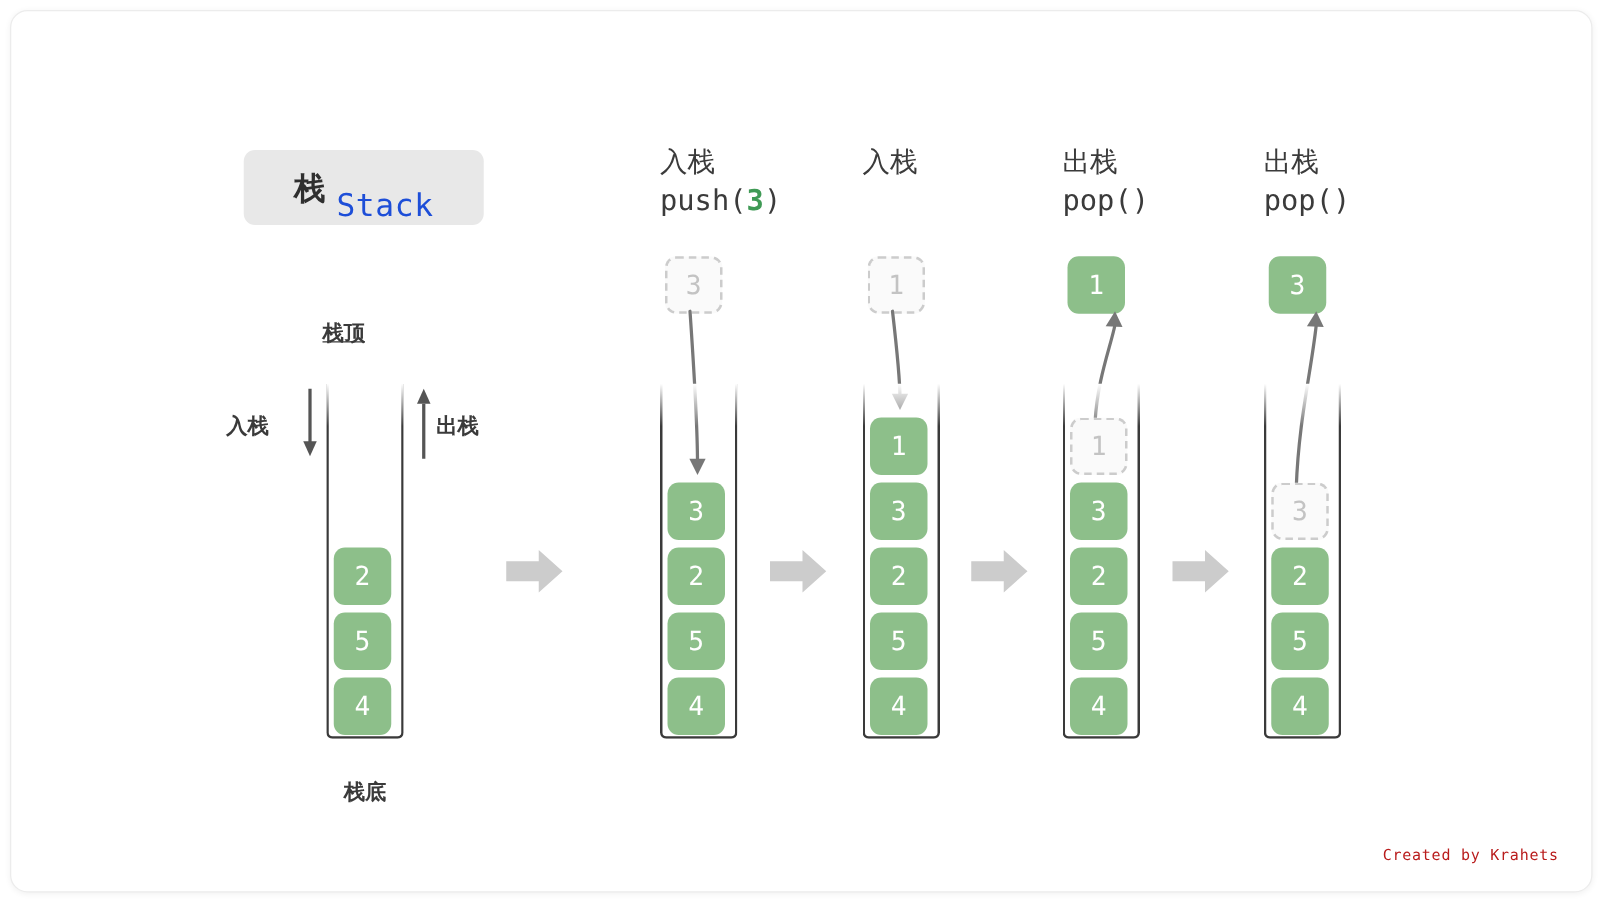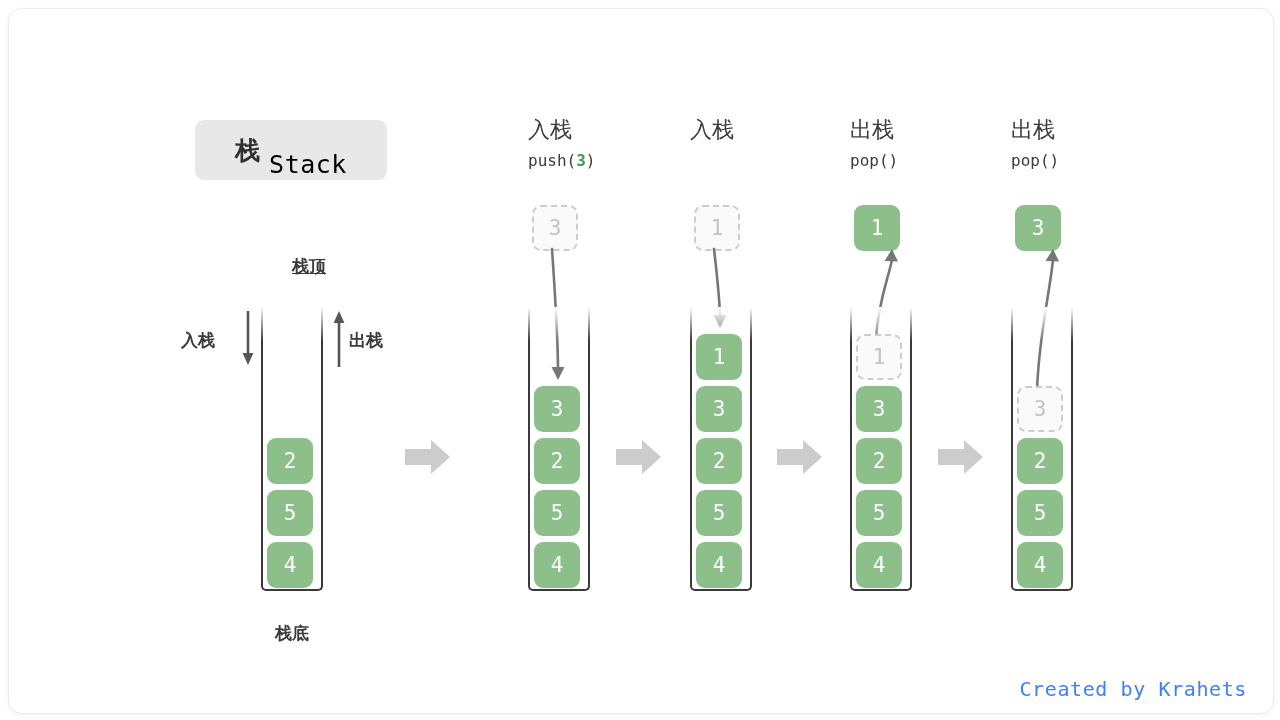--- a/index.html
+++ b/index.html
@@ -43,21 +43,21 @@
     gap: 9px;
   }
   #title-badge .cn {
     font-size: 25px;
     font-weight: bold;
     color: #2f2f2f;
     font-family: "Liberation Sans", sans-serif;
   }
   #title-badge .en {
     font-size: 25px;
-    color: #000000;
+    color: #1d4ed8;
     font-family: "DejaVu Sans Mono", monospace;
     letter-spacing: 0.5px;
     margin-top: 28px;
   }
 
   
   .cn-label {
     font-family: "Liberation Sans", sans-serif;
     font-weight: bold;
     font-size: 17px;
@@ -72,21 +72,21 @@
   }
   .col-header .line-cn {
     font-family: "Liberation Sans", sans-serif;
     font-size: 22px;
     color: #3b3b3b;
     line-height: 30px;
     white-space: nowrap;
   }
   .col-header .line-code {
     font-family: "DejaVu Sans Mono", monospace;
-    font-size: 16px;
+    font-size: 23px;
     color: #3b3b3b;
     line-height: 32px;
     white-space: nowrap;
   }
   .col-header .line-code .num {
     color: #3f9a55;
     font-weight: bold;
   }
 
   
@@ -138,42 +138,42 @@
     color: #c3c3c3;
     border: 2px dashed #cccccc;
   }
 
   
   .block-arrow { width: 46px; height: 38px; }
 
   
   #watermark {
     right: 26px;
-    bottom: 12px;
+    bottom: 22px;
     font-family: "DejaVu Sans Mono", monospace;
-    font-size: 20px;
-    color: #3b82f6;
+    font-size: 12px;
+    color: #b91c1c;
     letter-spacing: 0.6px;
     white-space: nowrap;
   }
 
   svg { display: block; overflow: visible; }
 </style>
 </head>
 <body>
 
 <div id="canvas">
 
   <div id="title-badge" class="abs">
     <span class="cn">栈</span>
     <span class="en">Stack</span>
   </div>
 
   <div class="abs" style="left:249px; top:246px;">
-    <div class="cn-label" style="width:68px; text-align:right;text-decoration:underline;">栈顶</div>
+    <div class="cn-label" style="width:68px; text-align:left;text-decoration:underline;">栈顶</div>
   </div>
 
   <div class="abs" style="left:172px; top:320px;">
     <span class="cn-label">入栈</span>
   </div>
   <div class="abs" style="left:231px; top:300px;">
     <svg width="16" height="60" viewBox="0 0 16 60">
       <line x1="8" y1="2" x2="8" y2="46" stroke="#555555" stroke-width="2.6"></line>
       <path d="M8 56 L2.6 44 L13.4 44 Z" fill="#555555"></path>
     </svg>

